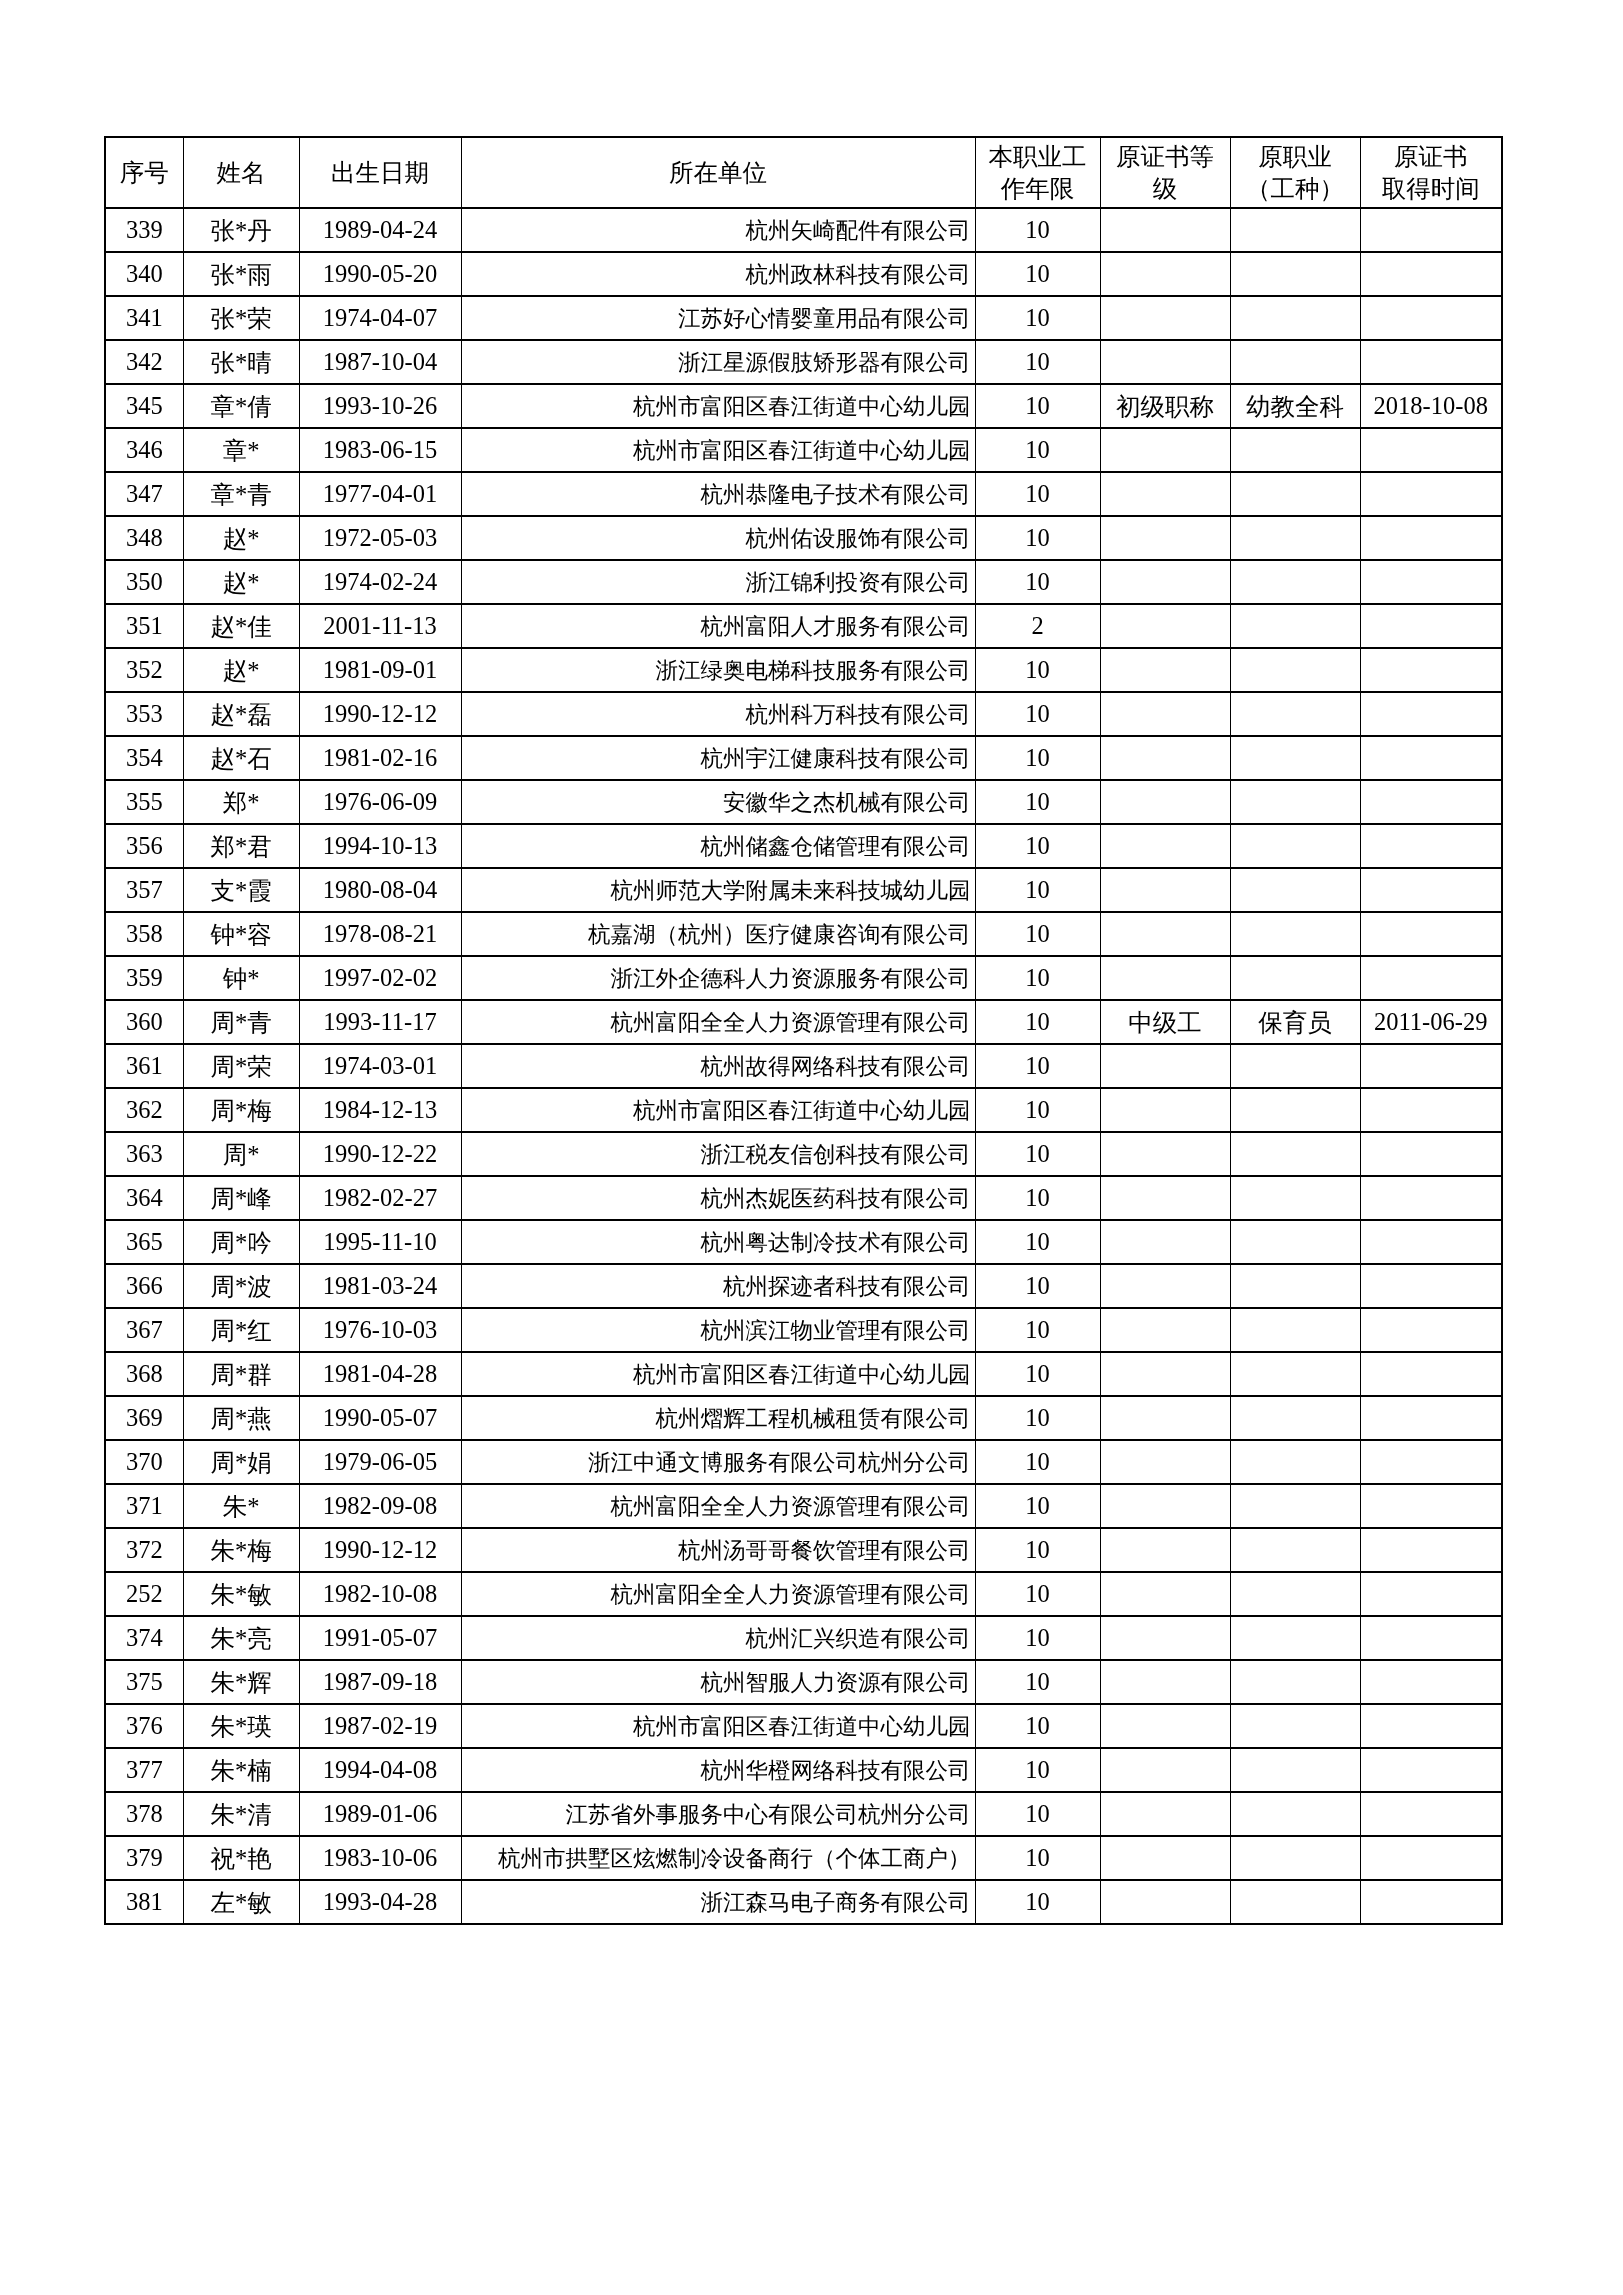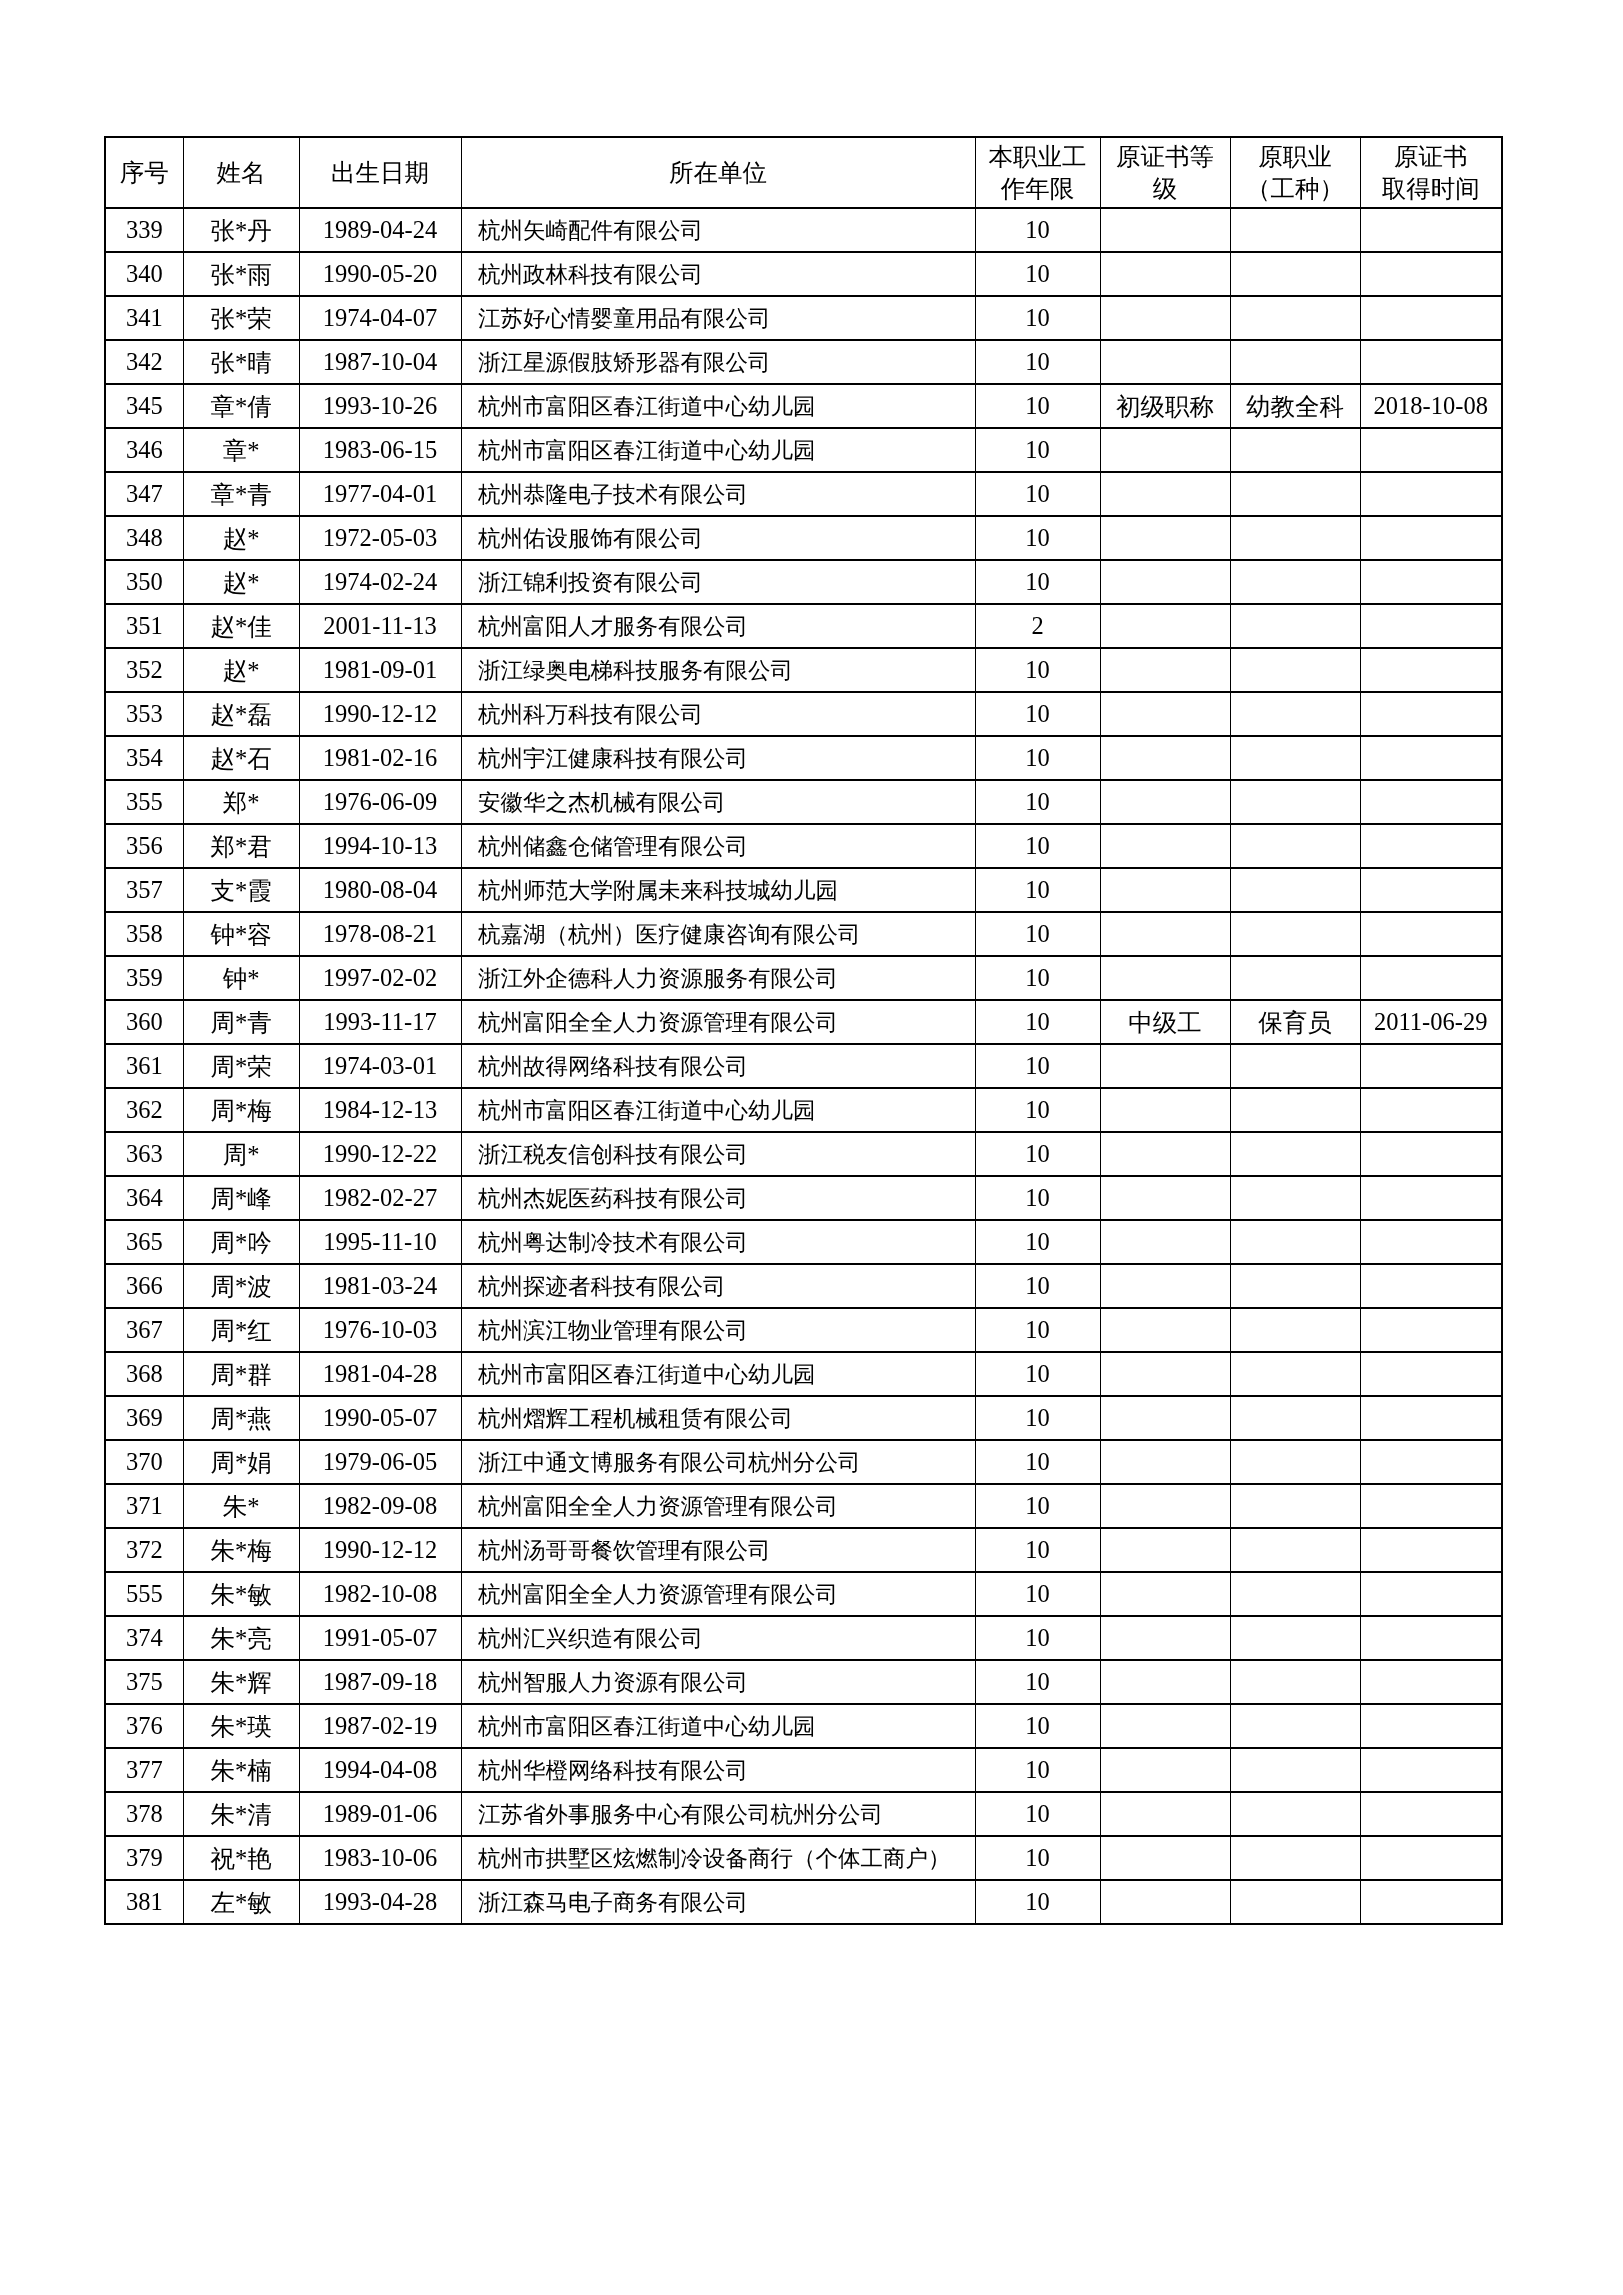--- a/index.html
+++ b/index.html
@@ -35,21 +35,21 @@
   thead th {
     height: 65px;
     white-space: pre-line;
     line-height: 1.3;
     padding: 2.7px 1.4px;
   }
   tbody td {
     height: 44px;
   }
   td.company {
-    text-align: left;
+    text-align: right;
     padding-left: 16.4px;
     padding-right: 4.1px;
     font-size: 22.5px;
     white-space: nowrap;
   }
   col.c-seq      { width: 78px; }
   col.c-name     { width: 116px; }
   col.c-birth    { width: 162px; }
   col.c-company  { width: 514px; }
   col.c-years    { width: 125px; }
@@ -392,21 +392,21 @@
     <td>372</td>
     <td>朱*梅</td>
     <td>1990-12-12</td>
     <td class="company">杭州汤哥哥餐饮管理有限公司</td>
     <td>10</td>
     <td></td>
     <td></td>
     <td></td>
   </tr>
       <tr>
-    <td>555</td>
+    <td>252</td>
     <td>朱*敏</td>
     <td>1982-10-08</td>
     <td class="company">杭州富阳全全人力资源管理有限公司</td>
     <td>10</td>
     <td></td>
     <td></td>
     <td></td>
   </tr>
       <tr>
     <td>374</td>

